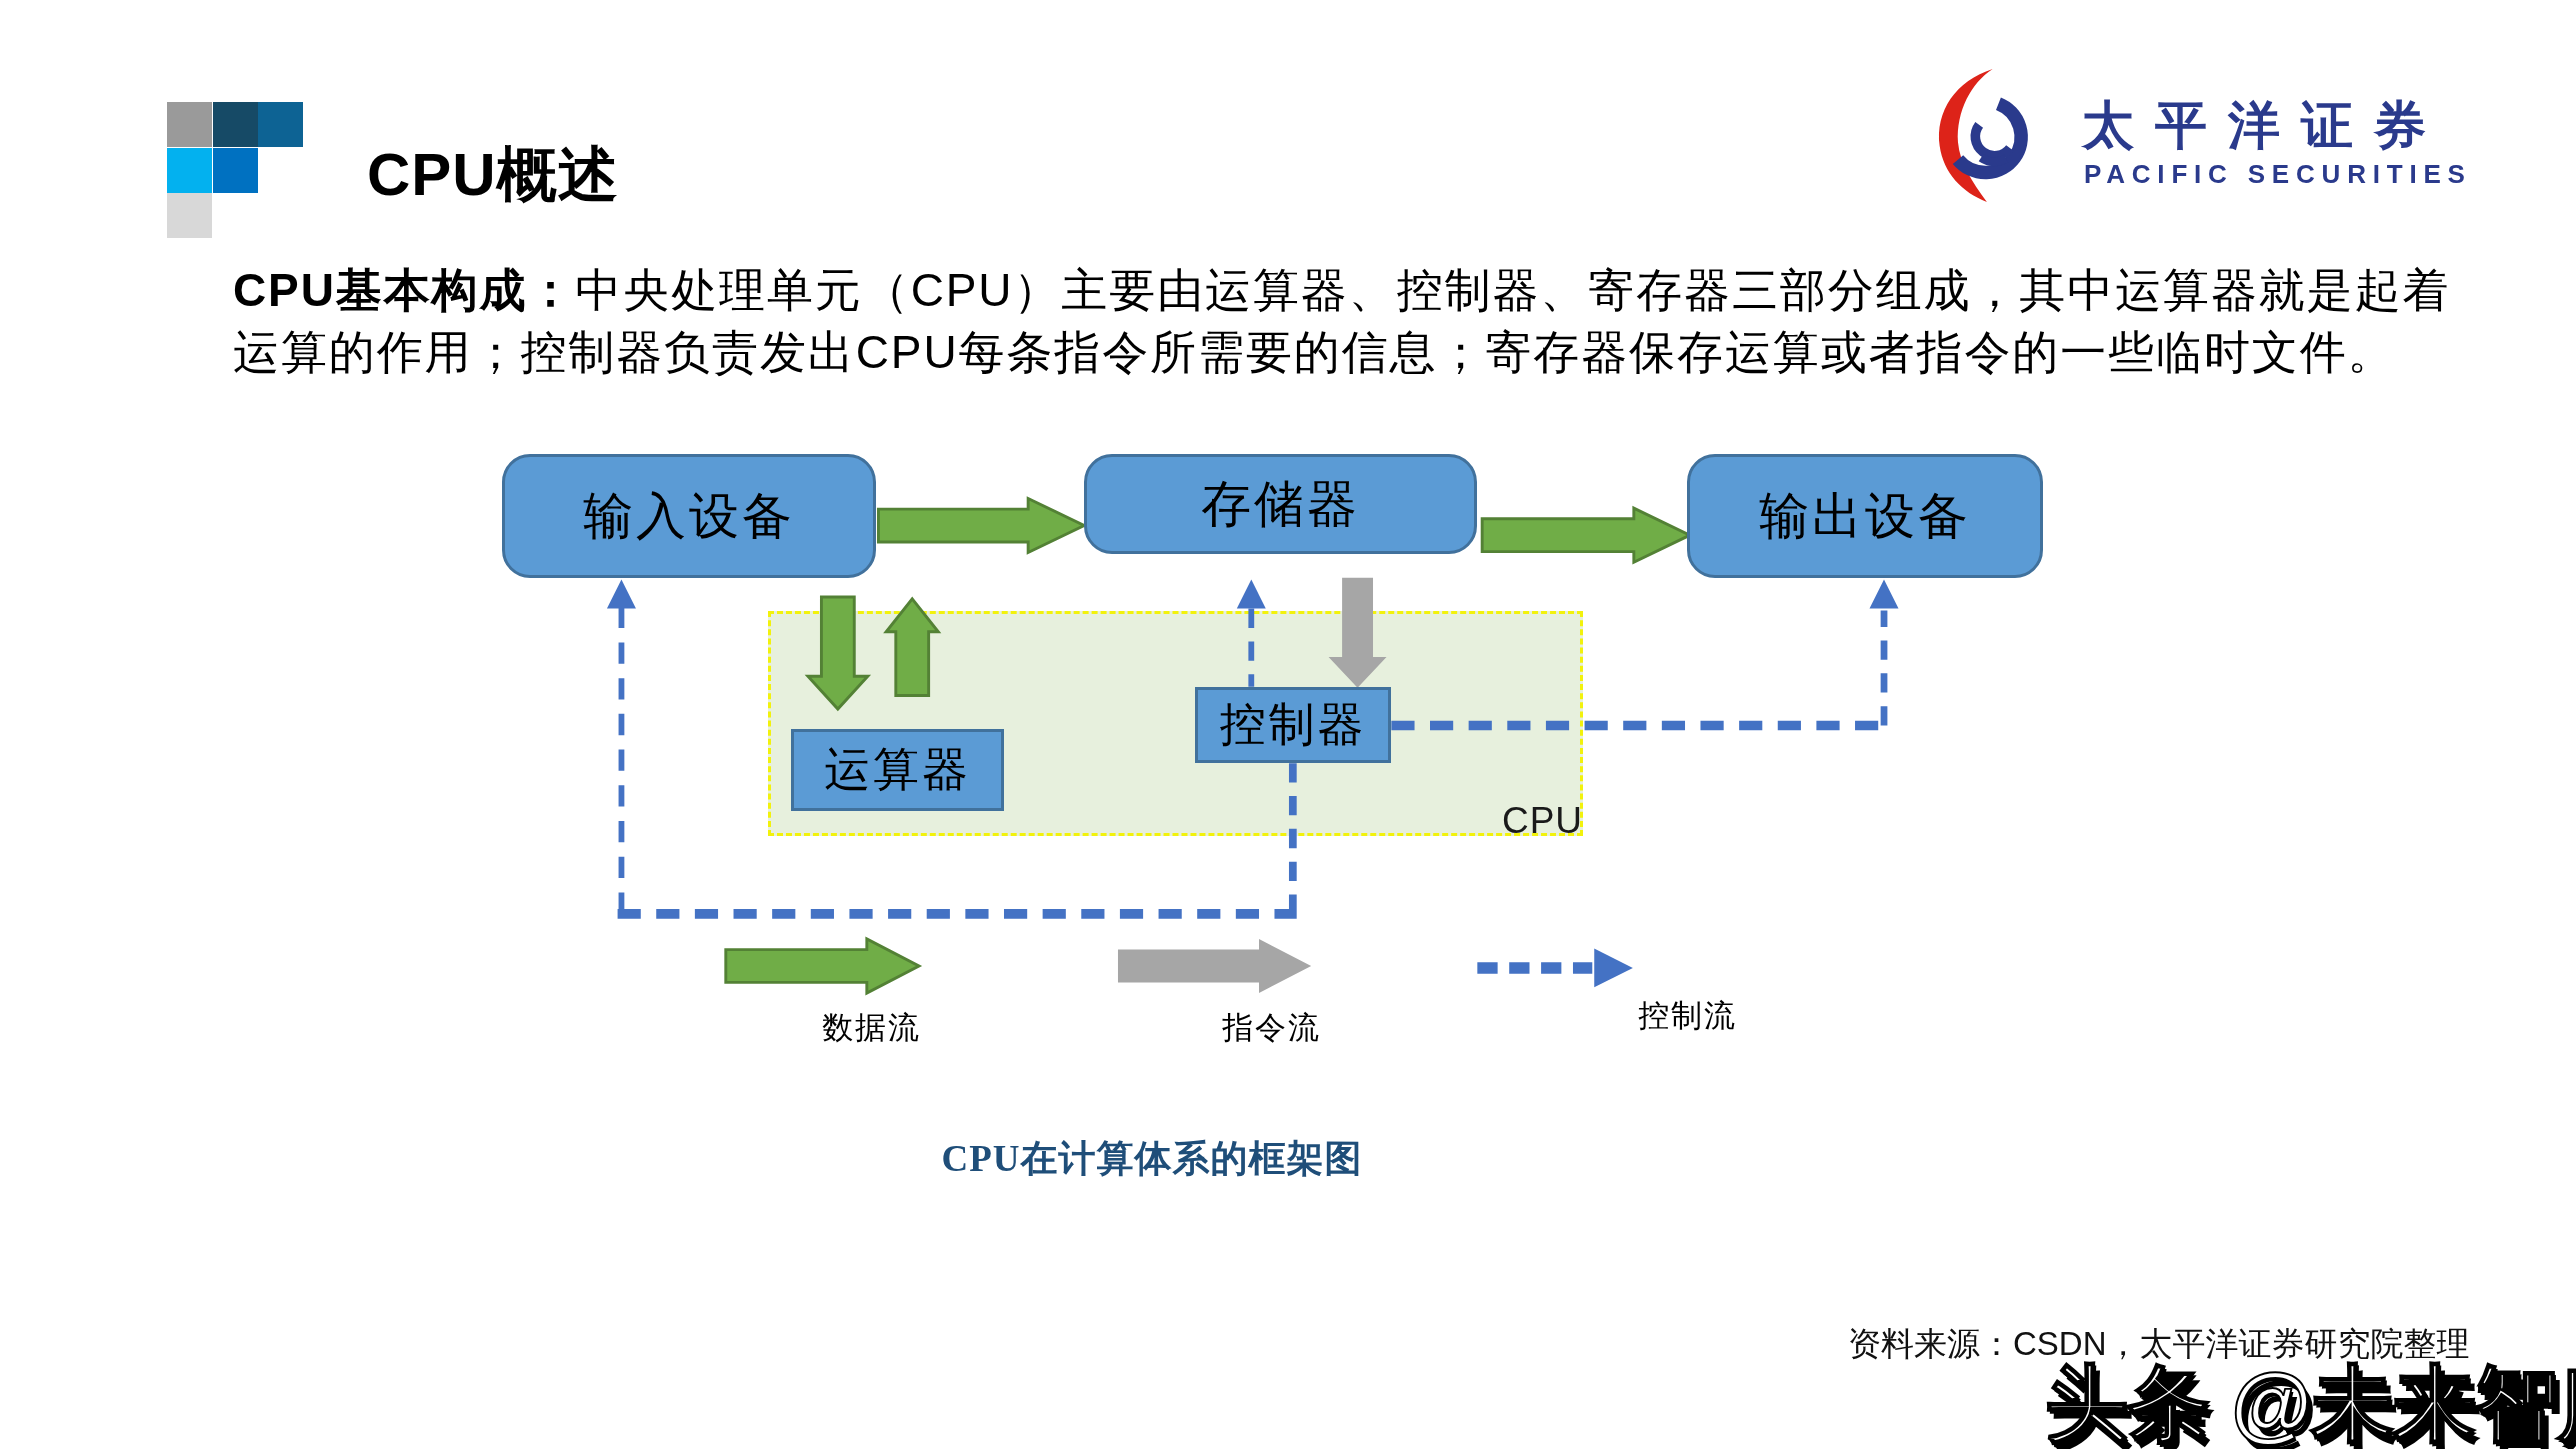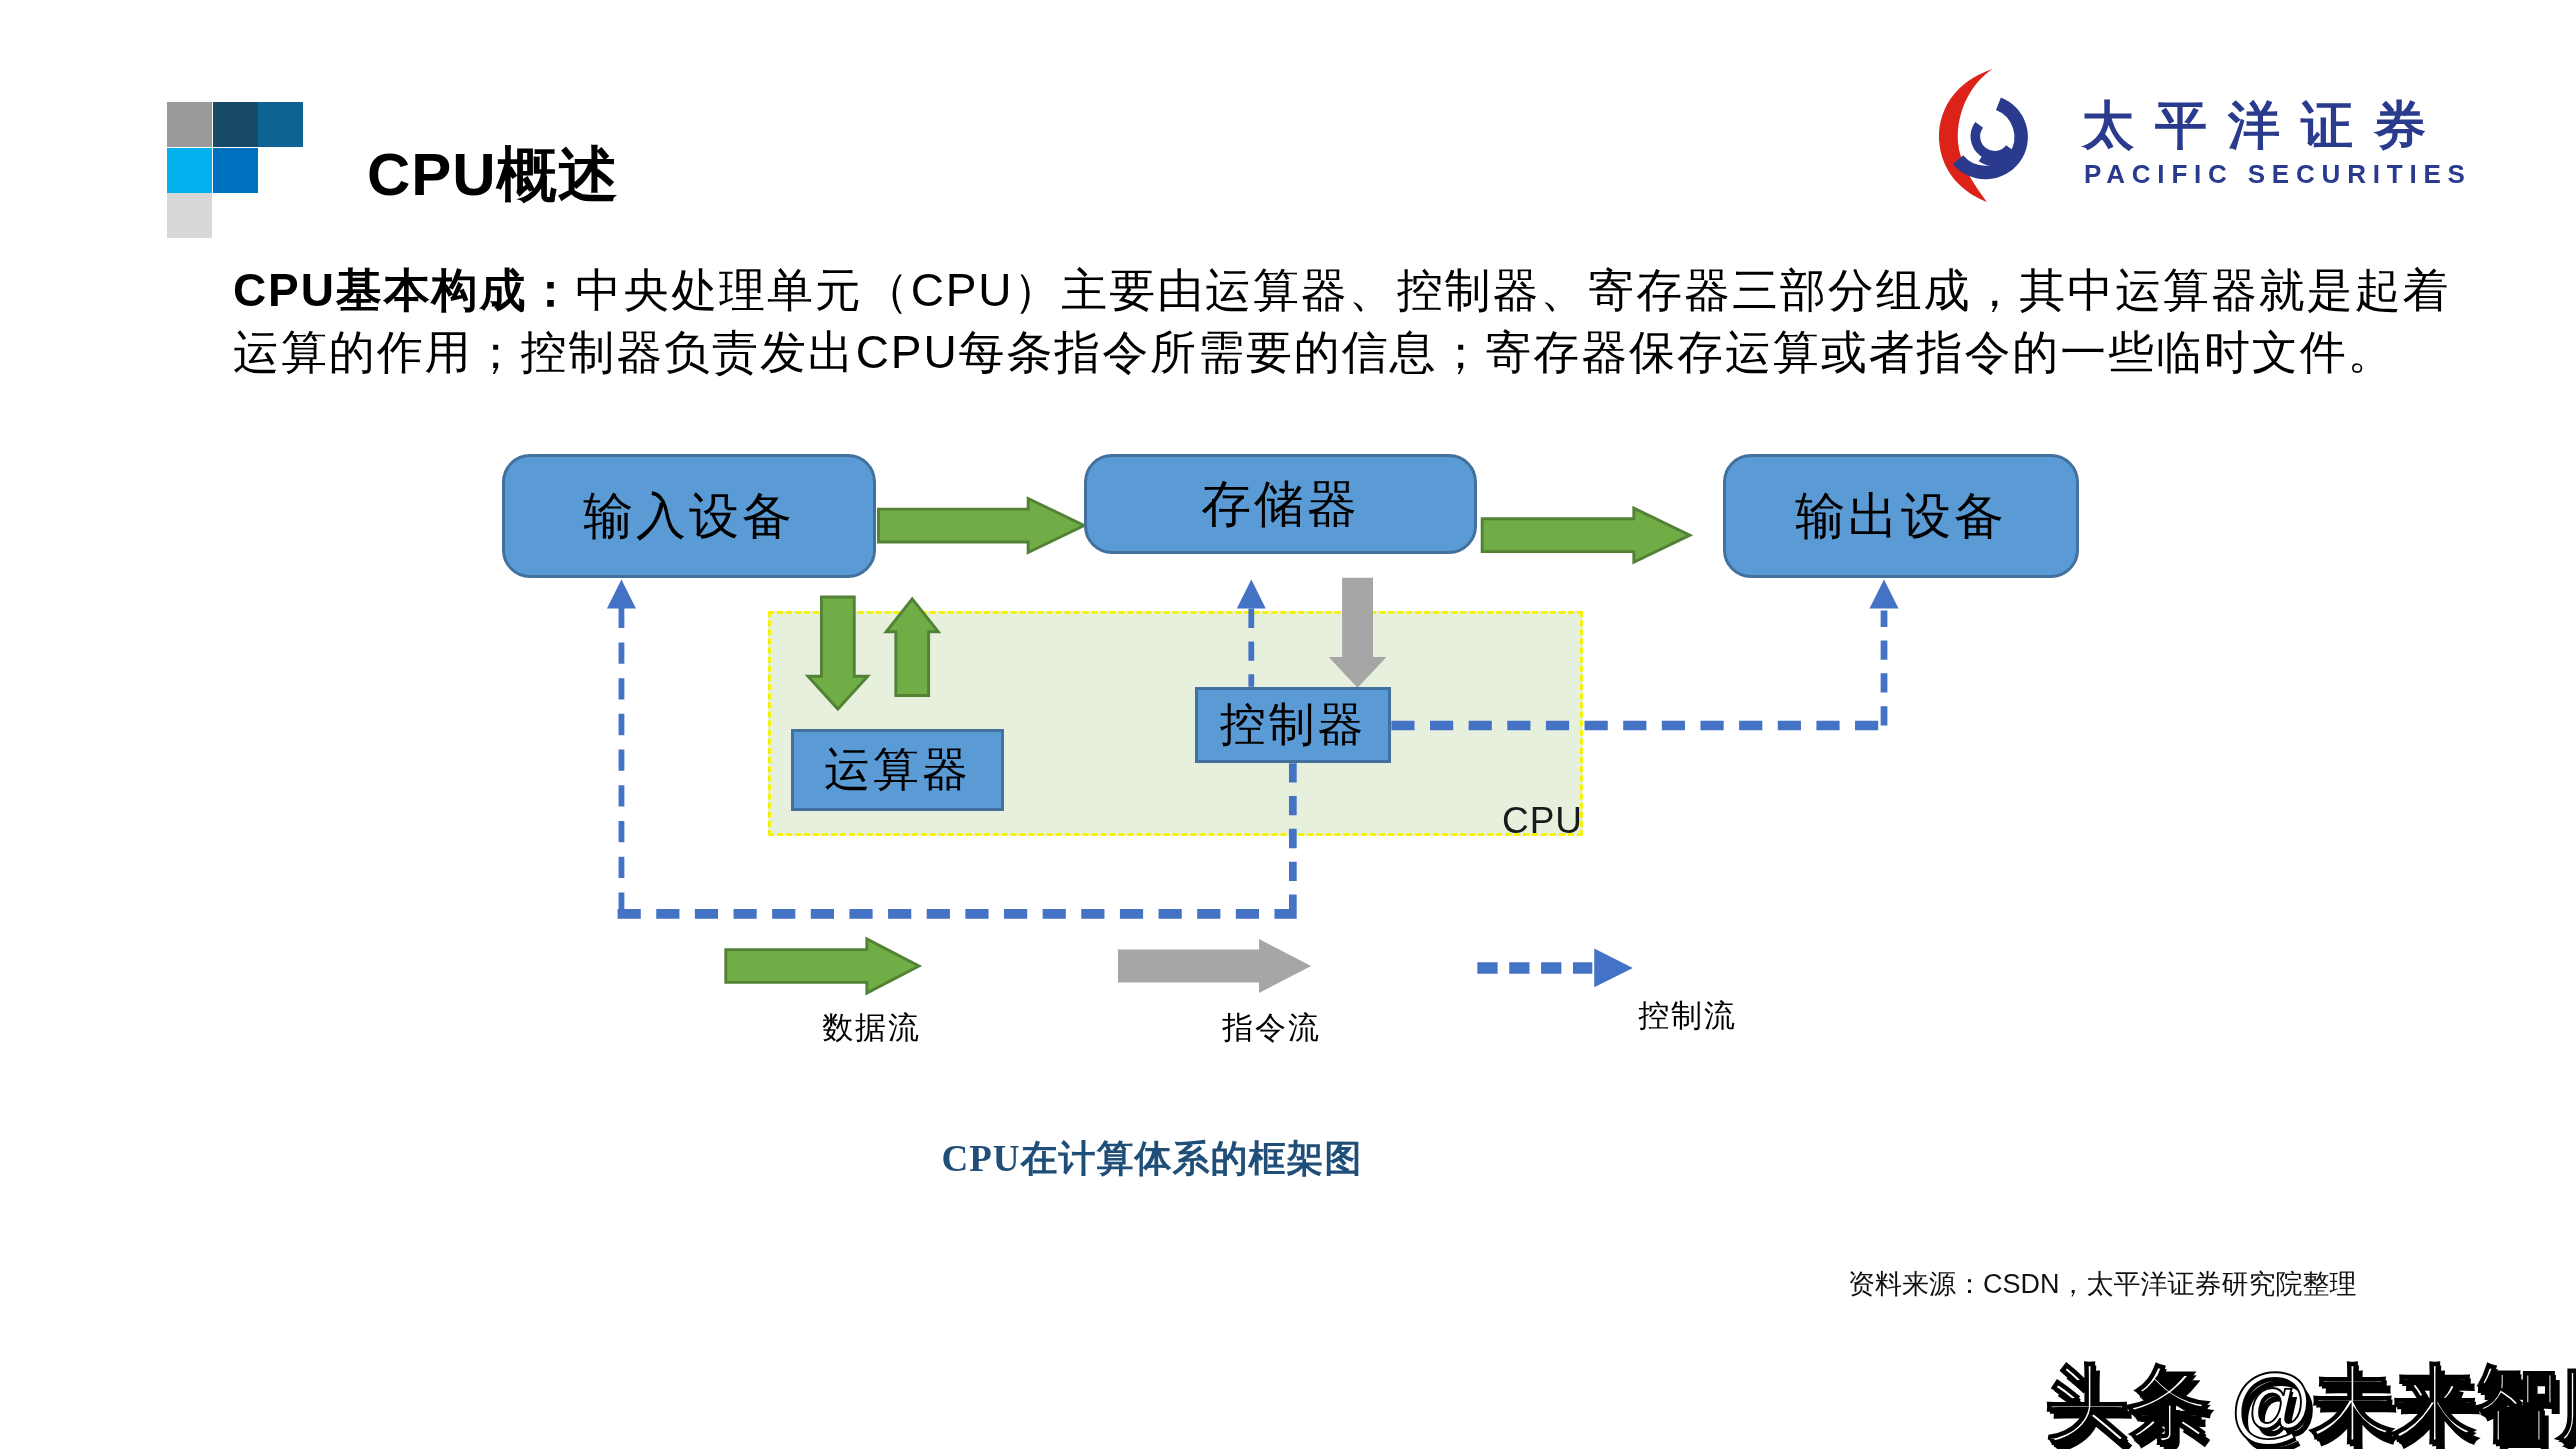--- a/index.html
+++ b/index.html
@@ -44,34 +44,34 @@
   }
   .dbox{
     position:absolute;background:var(--box-fill);border:3.9px solid var(--box-border);
     box-sizing:border-box;display:flex;align-items:center;justify-content:center;
     letter-spacing:2.9px;z-index:2;
   }
   .dbox.big{font-size:50px;border-radius:28px;}
   .dbox.small{font-size:46px;}
   .box-input {left:502px;top:454px;width:374px;height:124px;}
   .box-memory{left:1084px;top:454px;width:393px;height:100px;}
-  .box-output{left:1687px;top:454px;width:356px;height:124px;margin-left:36px;}
+  .box-output{left:1687px;top:454px;width:356px;height:124px;}
   .box-alu{left:791px;top:729px;width:213px;height:82px;}
   .box-cu {left:1195px;top:687px;width:196px;height:76px;}
   .connectors{position:absolute;left:0;top:0;z-index:1;}
   .legend-label{position:absolute;font-size:31px;letter-spacing:1.9px;white-space:nowrap;}
   .legend-0{left:794px;top:1007px;width:155px;text-align:center;}
   .legend-1{left:1194px;top:1007px;width:155px;text-align:center;}
   .legend-2{left:1610px;top:995px;width:155px;text-align:center;}
   .caption{
     position:absolute;left:862px;top:1134px;width:580px;text-align:center;
     font-size:37px;font-weight:bold;color:var(--caption-color);letter-spacing:1px;font-family:Liberation Serif, serif;
   }
   
-  .source{position:absolute;left:1848px;top:1266px;font-size:27px;color:#111;white-space:nowrap;}
+  .source{position:absolute;left:1848px;top:1322px;font-size:33px;color:#111;white-space:nowrap;}
   .watermark{
     position:absolute;left:2045px;top:1349px;font-size:83px;font-weight:bold;
     color:#ffffff;white-space:nowrap;z-index:10;letter-spacing:-1px;
     -webkit-text-stroke:1.9px #000;
     text-shadow:5.8px 7.7px 0 #000, 1.9px 2.9px 0 #000;
   }
   svg .green-shape{fill:var(--green);stroke:var(--green-border);stroke-width:3;}
   svg .gray-shape{fill:var(--gray);}
   svg .bluedash{stroke:var(--dash-blue);fill:none;}
   svg .bluehead{fill:var(--dash-blue);}

